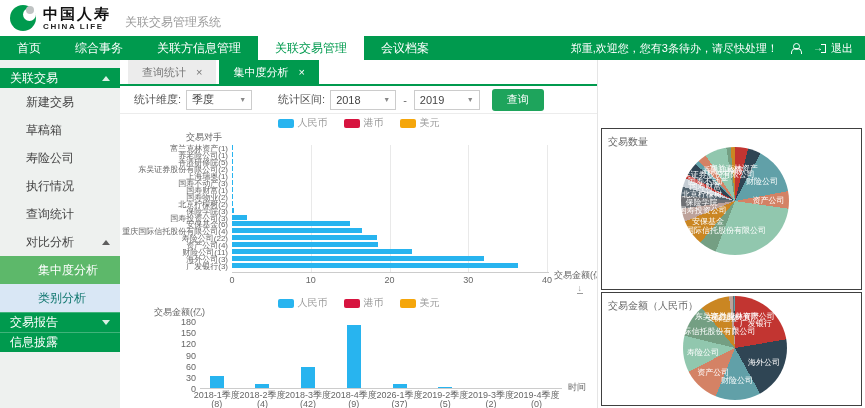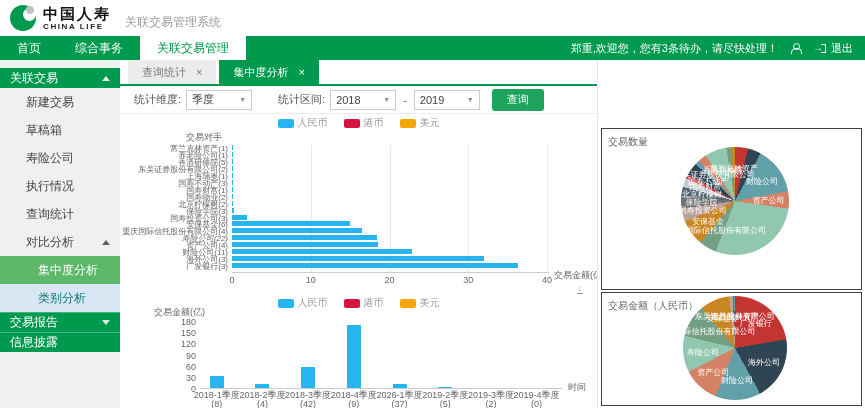--- a/index.html
+++ b/index.html
@@ -88,21 +88,23 @@
     <div class="brand-cn">中国人寿</div>
     <div class="brand-en">CHINA LIFE</div>
   </div>
   <div class="sys-title">关联交易管理系统</div>
 </header>
 
 <nav class="navbar">
   <div id="nav-items" style="display:flex;align-items:stretch">
       <div class="nav-item">首页</div>
       <div class="nav-item">综合事务</div>
+      <div class="nav-item">关联方信息管理</div>
       <div class="nav-item active">关联交易管理</div>
+      <div class="nav-item">会议档案</div>
     </div>
   <div class="nav-right">
     <span>郑重,欢迎您，您有3条待办，请尽快处理！</span>
     <span class="user-ic"></span>
     <span class="logout">
       <span class="arr">→</span>
         <span class="door"></span>
       <span>退出</span>
     </span>
   </div>
@@ -244,21 +246,21 @@
         <div class="rowlabel" style="top: 86.6px;">北京柠檬树(2)</div>
         <div class="hbar" style="left: 112px; top: 86.6px; width: 1px; background: rgb(40, 180, 239);"></div>
         <div class="rowlabel" style="top: 93.55px;">保险学院(3)</div>
         <div class="hbar" style="left: 112px; top: 93.55px; width: 2.3625px; background: rgb(40, 180, 239);"></div>
         <div class="rowlabel" style="top: 100.5px;">国寿投资公司(3)</div>
         <div class="hbar" style="left: 112px; top: 100.5px; width: 14.9625px; background: rgb(40, 180, 239);"></div>
         <div class="rowlabel" style="top: 107.45px;">安保基金(6)</div>
         <div class="hbar" style="left: 112px; top: 107.45px; width: 118.125px; background: rgb(40, 180, 239);"></div>
         <div class="rowlabel" style="top: 114.4px;">重庆国际信托股份有限公司(4)</div>
         <div class="hbar" style="left: 112px; top: 114.4px; width: 129.938px; background: rgb(40, 180, 239);"></div>
-        <div class="rowlabel" style="top: 121.35px; font-style: italic;">寿险公司(22)</div>
+        <div class="rowlabel" style="top: 121.35px;">寿险公司(22)</div>
         <div class="hbar" style="left: 112px; top: 121.35px; width: 144.9px; background: rgb(40, 180, 239);"></div>
         <div class="rowlabel" style="top: 128.3px;">资产公司(4)</div>
         <div class="hbar" style="left: 112px; top: 128.3px; width: 146.475px; background: rgb(40, 180, 239);"></div>
         <div class="rowlabel" style="top: 135.25px;">财险公司(11)</div>
         <div class="hbar" style="left: 112px; top: 135.25px; width: 179.55px; background: rgb(40, 180, 239);"></div>
         <div class="rowlabel" style="top: 142.2px;">海外公司(3)</div>
         <div class="hbar" style="left: 112px; top: 142.2px; width: 252px; background: rgb(40, 180, 239);"></div>
         <div class="rowlabel" style="top: 149.15px;">广发银行(3)</div>
         <div class="hbar" style="left: 112px; top: 149.15px; width: 285.863px; background: rgb(40, 180, 239);"></div>
         <div class="ytick" style="left: 36px; top: 270px;">0</div>

